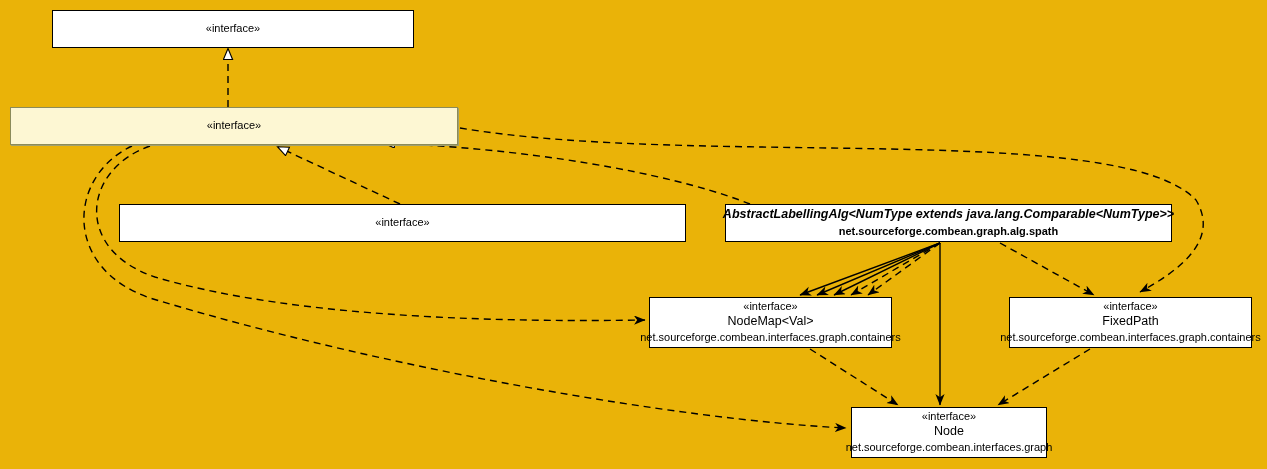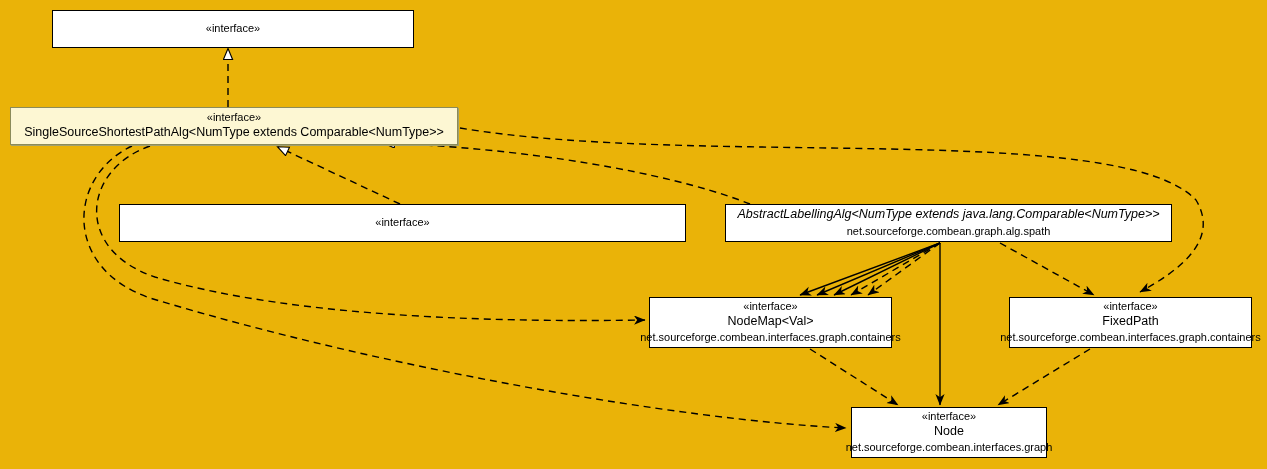--- a/index.html
+++ b/index.html
@@ -93,26 +93,25 @@
         <path d="M 1090 349 L 998 405" fill="none" stroke="#000000" stroke-width="1.4" stroke-dasharray="7,5" marker-end="url(#m-solid)"></path>
       </g>
   </svg>
 
   <div id="node-layer">
       <div class="node" style="left: 52px; top: 10px; width: 362px; height: 38px;">
         <div class="stereotype">«interface»</div>
       </div>
       <div class="node highlight" style="left: 10px; top: 107px; width: 448px; height: 38px;">
         <div class="stereotype">«interface»</div>
-        <div class="cname">SingleSourceShortestPathAlg&lt;NumType extends Comparable&lt;NumType&gt;&gt;</div>
       </div>
       <div class="node" style="left: 119px; top: 204px; width: 567px; height: 38px;">
         <div class="stereotype">«interface»</div>
       </div>
-      <div class="node" style="left: 725px; top: 204px; width: 447px; height: 38px;">
+      <div class="node" style="left: 725px; top: 204px; width: 447px; height: 38px; font-weight: bold;">
         <div class="cname abstract">AbstractLabellingAlg&lt;NumType extends java.lang.Comparable&lt;NumType&gt;&gt;</div>
         <div class="pkg">net.sourceforge.combean.graph.alg.spath</div>
       </div>
       <div class="node" style="left: 649px; top: 297px; width: 243px; height: 51px;">
         <div class="stereotype">«interface»</div>
         <div class="cname">NodeMap&lt;Val&gt;</div>
         <div class="pkg">net.sourceforge.combean.interfaces.graph.containers</div>
       </div>
       <div class="node" style="left: 1009px; top: 297px; width: 243px; height: 51px;">
         <div class="stereotype">«interface»</div>

